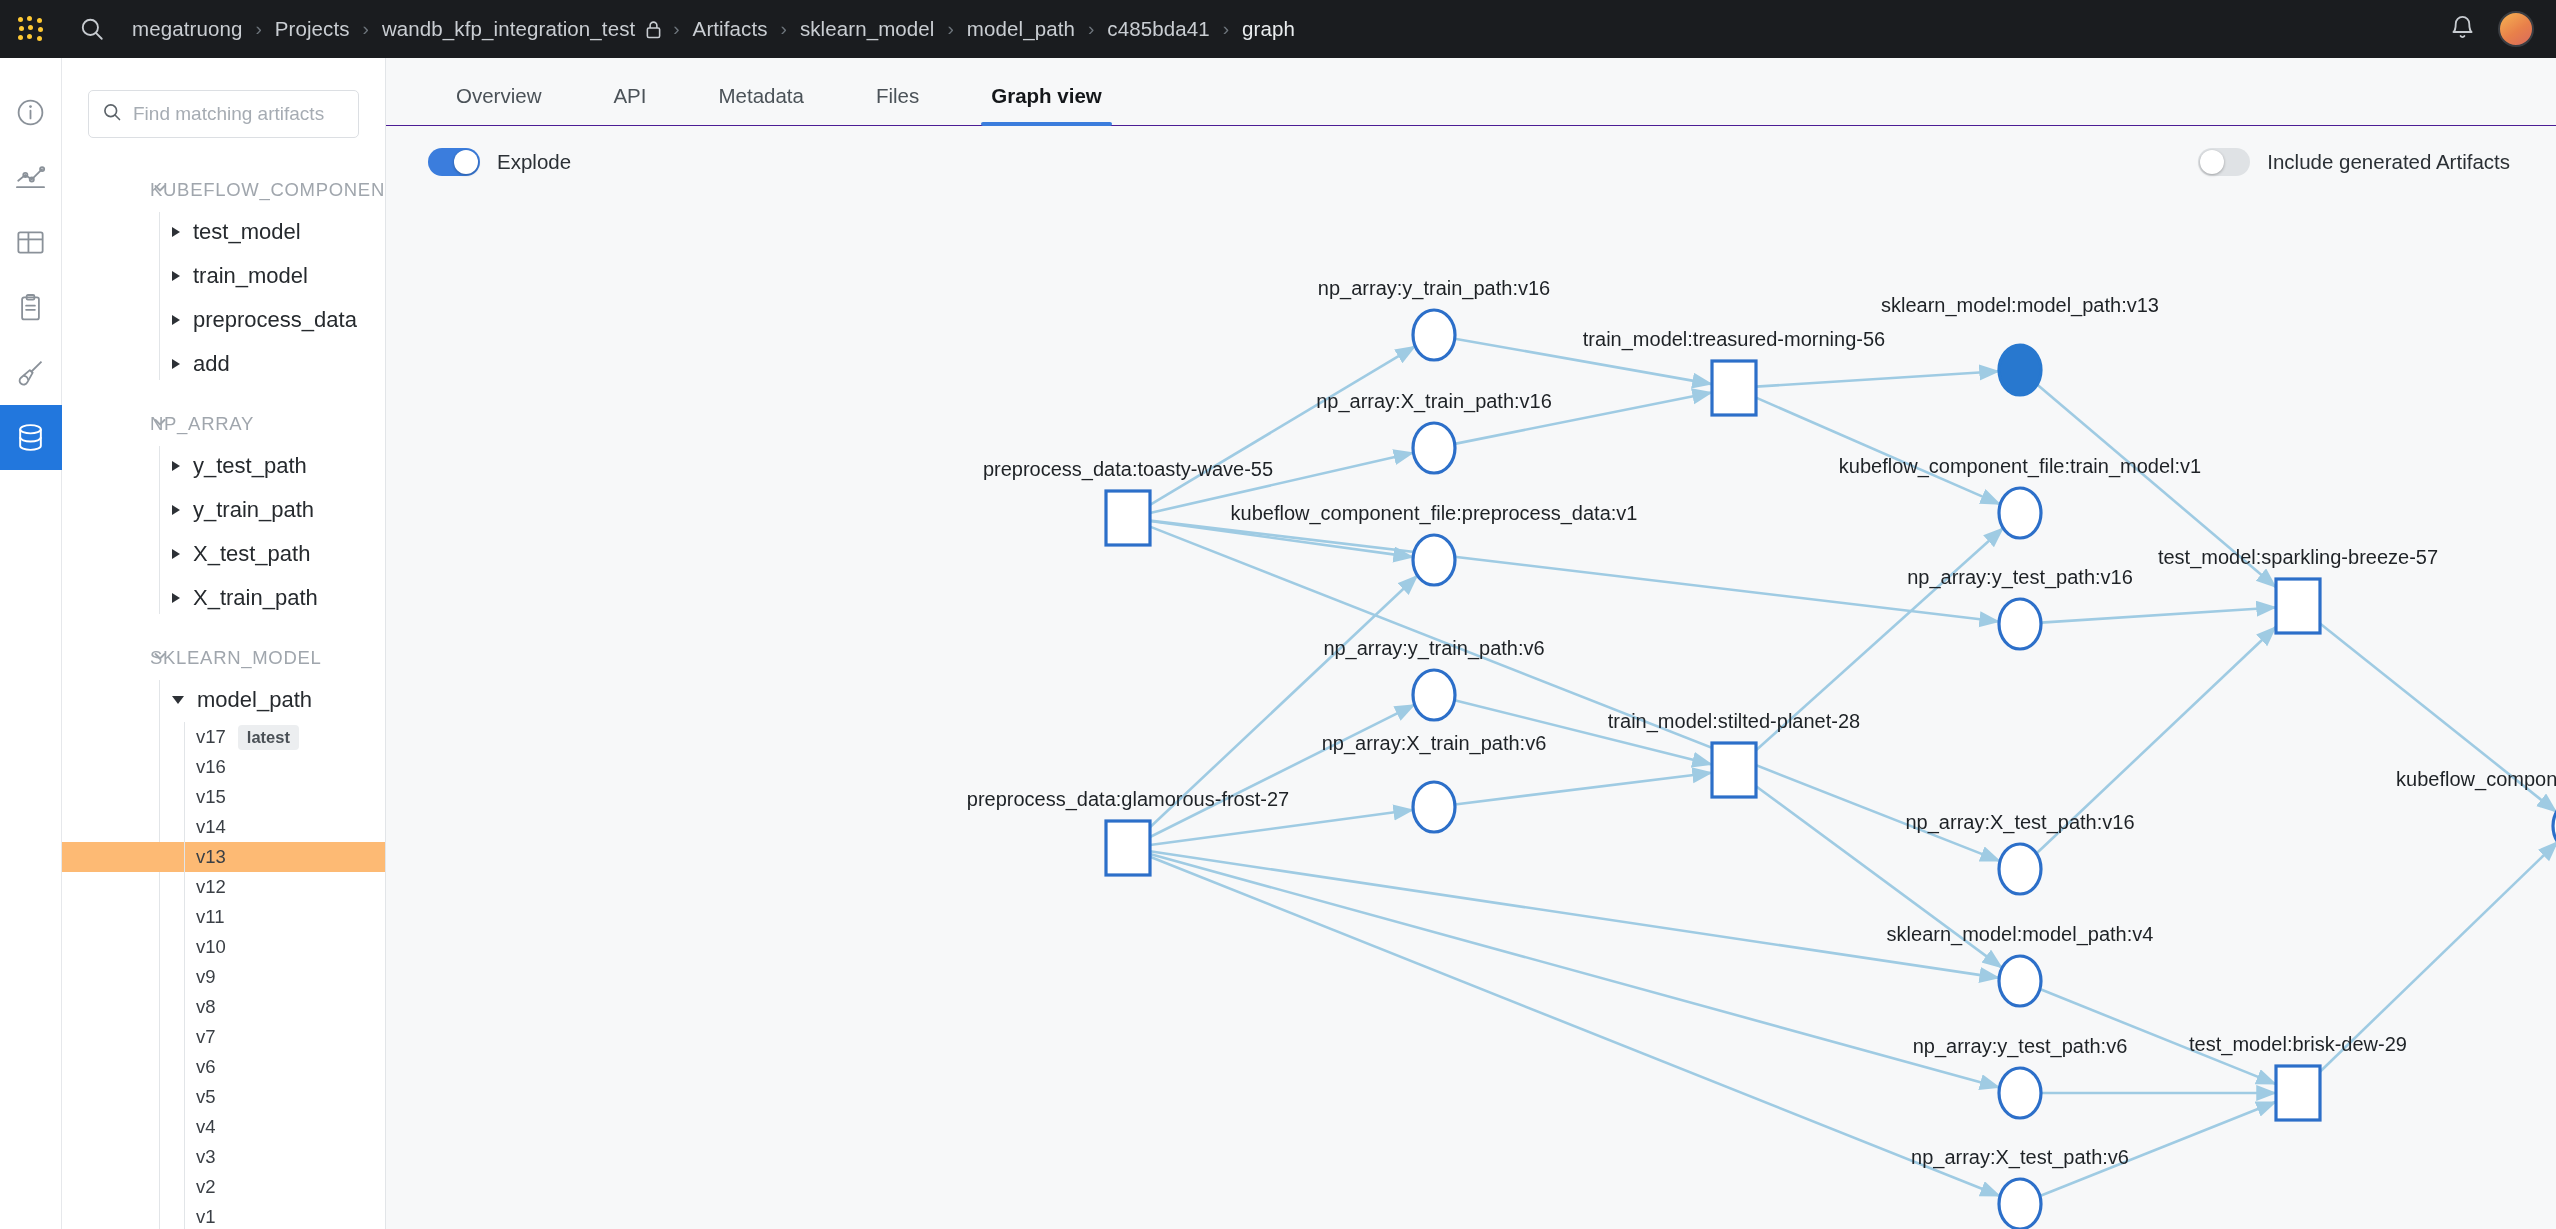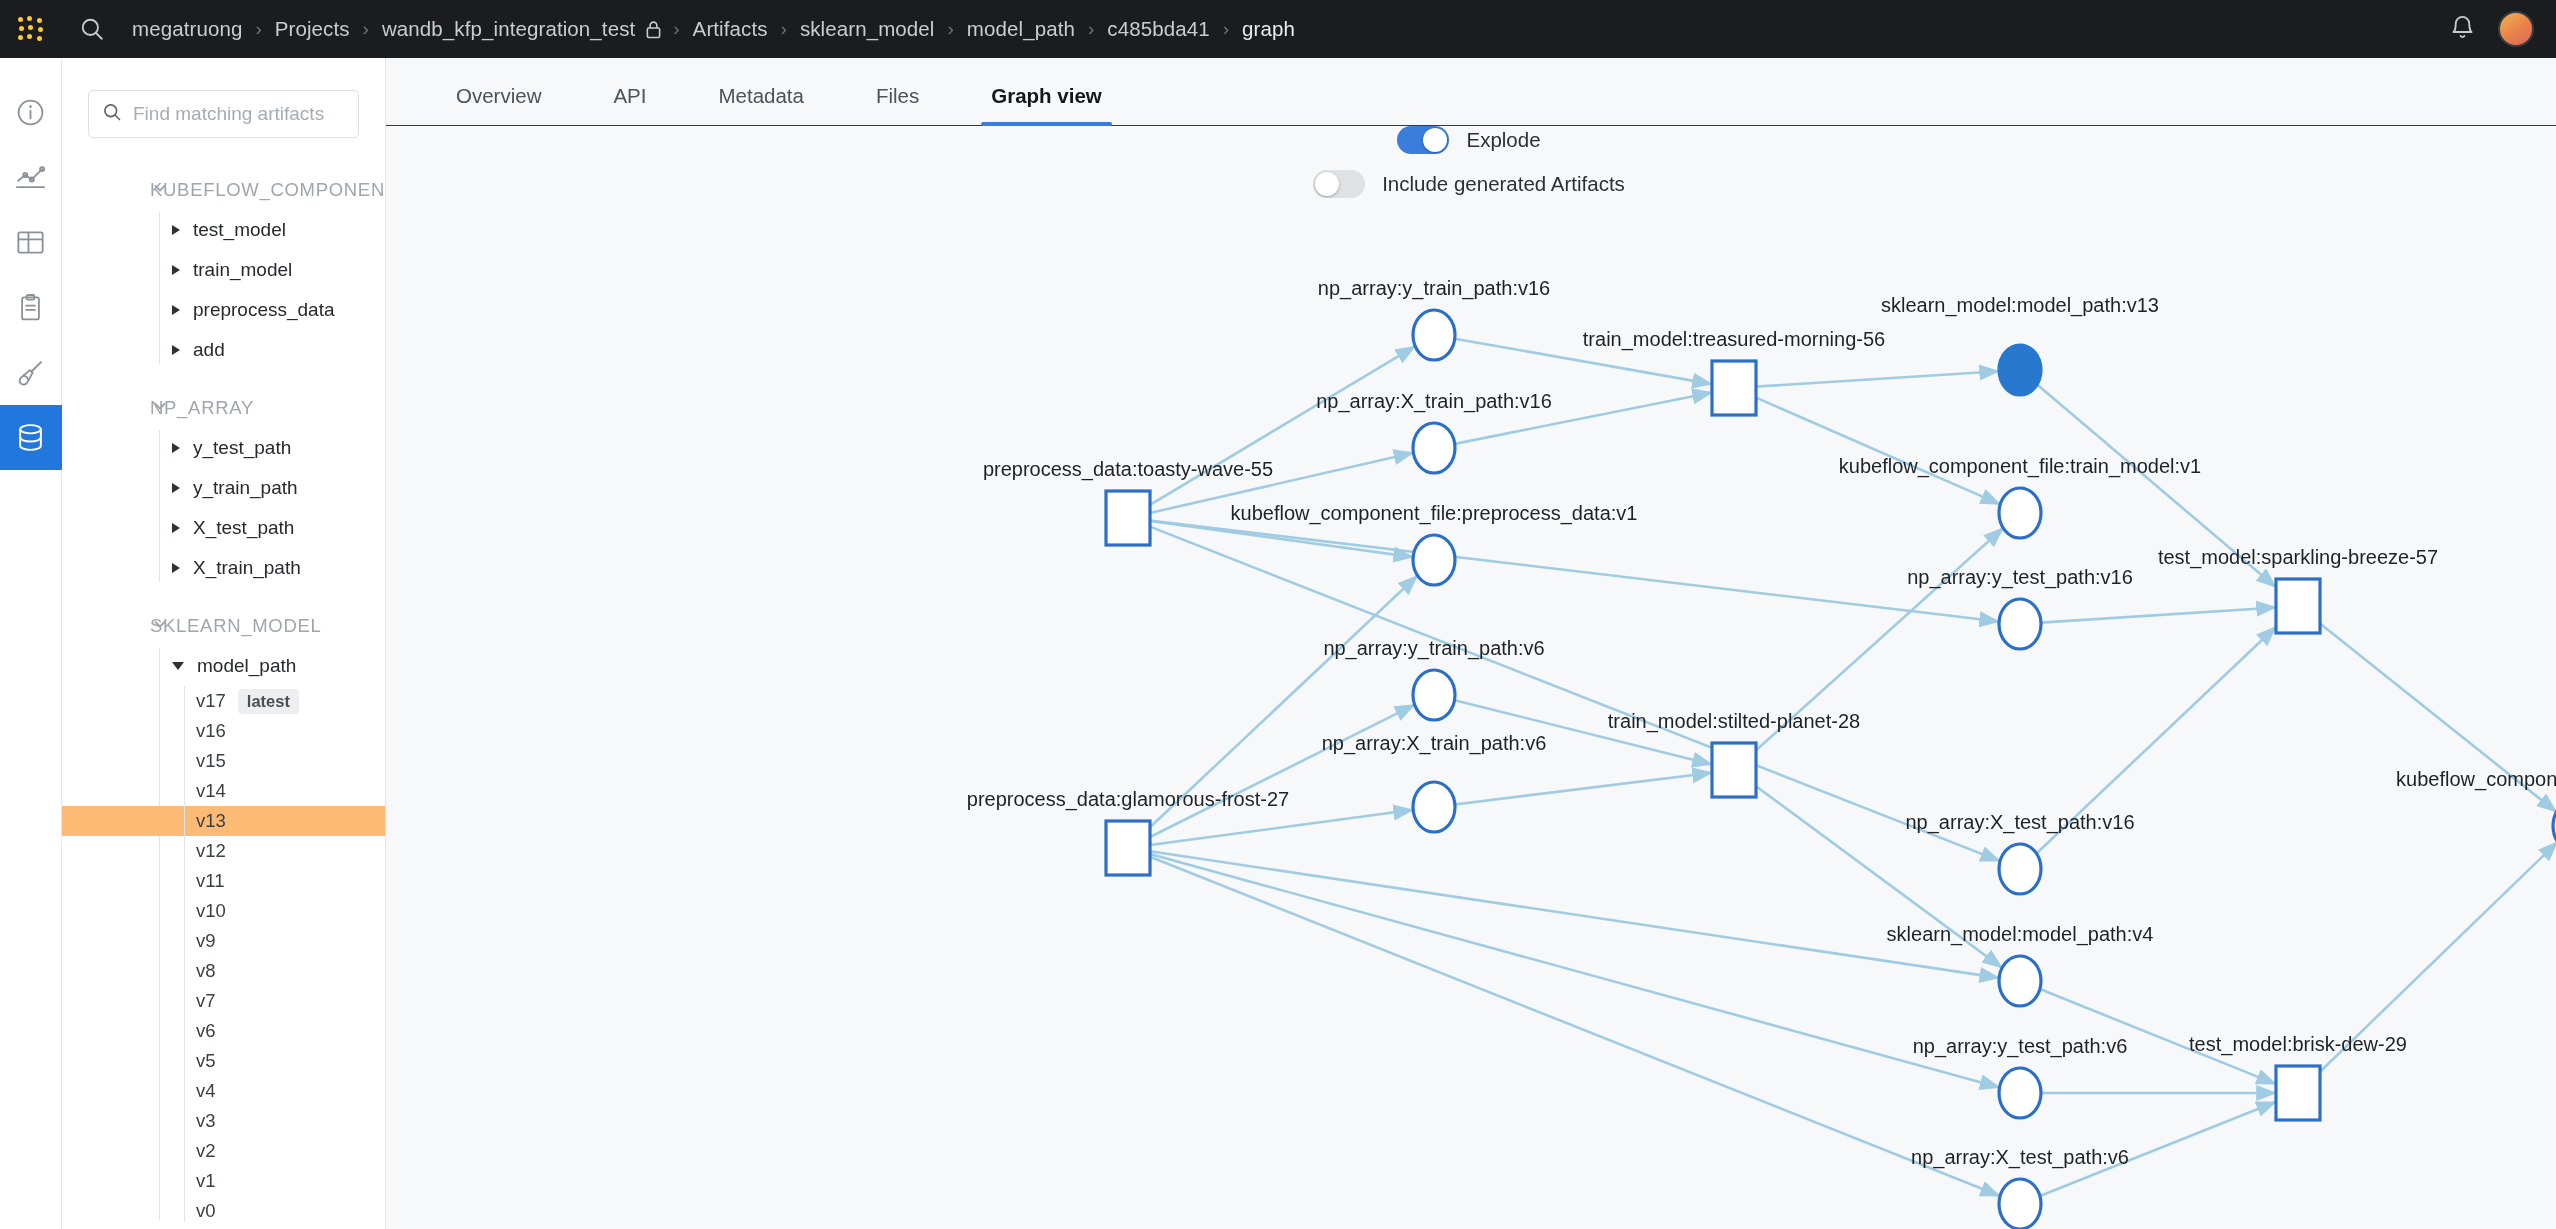--- a/index.html
+++ b/index.html
@@ -76,21 +76,21 @@
   .group-title {
     color: #a0a6ad; font-size: 18.5px; letter-spacing: .7px; white-space: nowrap;
   }
   .tree-children { position: relative; padding-left: 0; }
   .tree-children:before {
     content: ""; position: absolute; left: 97px; top: 2px; bottom: 6px; width: 1px;
     background: #e2e5e8;
   }
   .tree-item {
     display: flex; align-items: center; gap: 13px; padding: 9px 0 9px 110px;
-    font-size: 19px; color: #262a2e;
+    font-size: 22px; color: #262a2e;
   }
   .tri {
     width: 0; height: 0; border-left: 8px solid #2d3136;
     border-top: 5.5px solid transparent; border-bottom: 5.5px solid transparent;
   }
   .tri.down {
     border-left: 6.5px solid transparent; border-right: 6.5px solid transparent;
     border-top: 8px solid #2d3136; border-bottom: none;
   }
   .versions { position: relative; }
@@ -123,21 +123,20 @@
   }
   .tab.active { color: #14171a; font-weight: bold; }
   .tab.active:after {
     content: ""; position: absolute; left: 0; right: 0; bottom: -1px; height: 4px;
     background: #3b7ddd; border-radius: 2px;
   }
 
   .toolbar {
     height: 72px; display: flex; align-items: center; padding: 0 46px 0 42px;
     justify-content: space-between;
-    flex-direction: column;
   }
   .toggle-wrap { display: flex; align-items: center; gap: 17px; }
   .switch {
     width: 52px; height: 28px; border-radius: 14px; position: relative;
     background: #dfe2e5; flex: none;
   }
   .switch.on { background: #3b7ddd; }
   .switch .knob {
     position: absolute; top: 2px; left: 2px; width: 24px; height: 24px;
     border-radius: 50%; background: #fff; box-shadow: 0 1px 3px rgba(0,0,0,.3);

